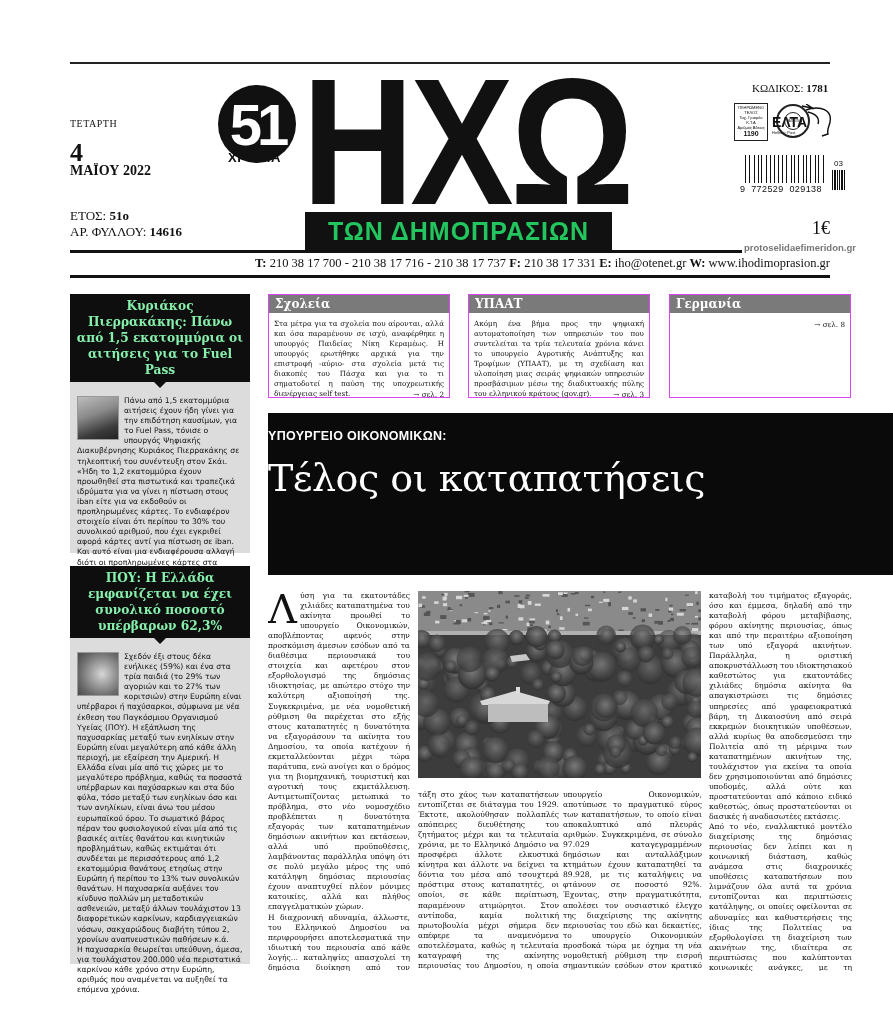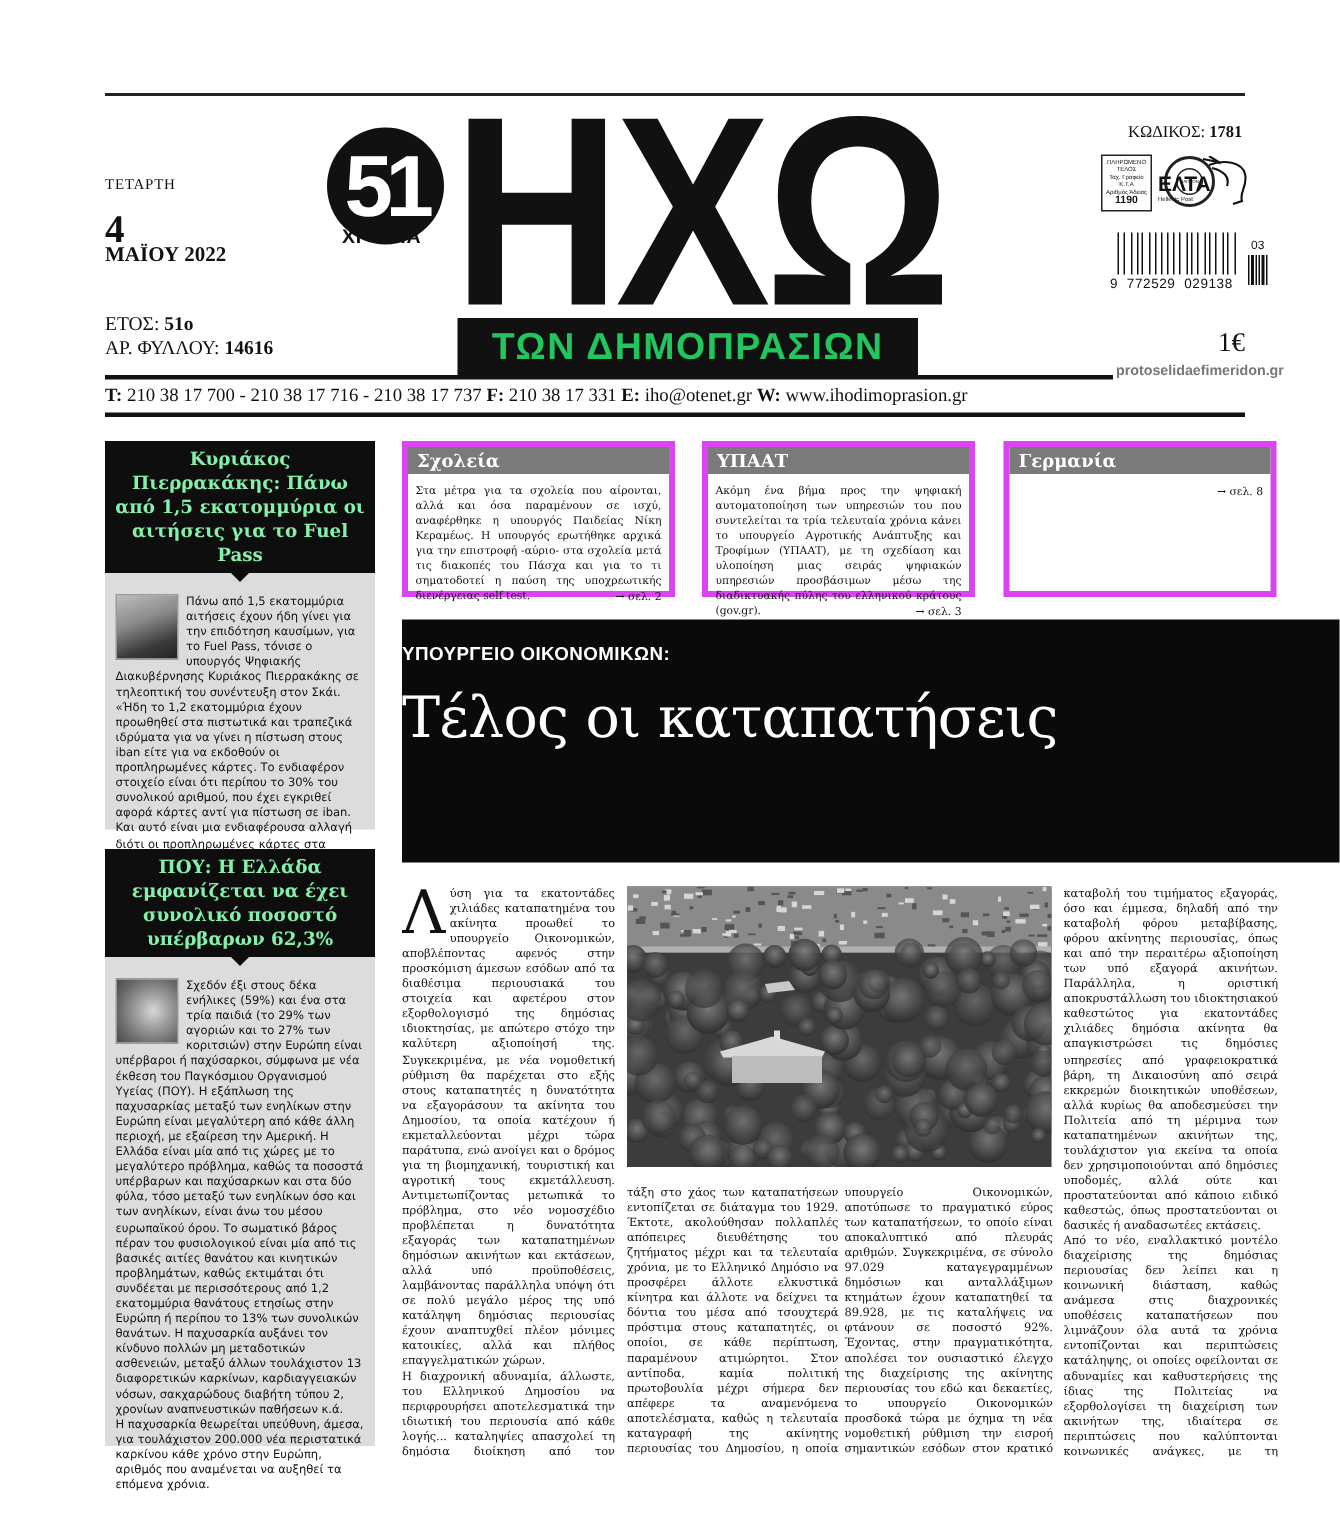--- a/index.html
+++ b/index.html
@@ -40,35 +40,35 @@
   .barcode span { display: block; background: #111; }
   .barcode-digits { left: 740px; top: 184px; font-family: "Liberation Sans", sans-serif; font-size: 9px; letter-spacing: 0.4px; white-space: pre; }
   .barcode-addon { left: 832px; top: 170px; width: 14px; height: 20px; display: flex; gap: 1px; }
   .barcode-addon span { display: block; background: #111; }
   .barcode-addon-num { left: 834px; top: 159px; font-family: "Liberation Sans", sans-serif; font-size: 8px; }
 
   .price { left: 812px; top: 218px; font-family: "Liberation Serif", serif; font-size: 18px; }
   .watermark { left: 744px; top: 242px; font-family: "Liberation Sans", sans-serif; font-weight: bold; font-size: 9.5px; color: #777; }
 
   .mast-rule-1 { left: 70px; top: 250px; width: 672px; height: 3px; background: #111; }
-  .contact-line { left: 70px; top: 256px; width: 760px; text-align: left; font-family: "Liberation Serif", serif; font-size: 12.5px; }
+  .contact-line { left: 70px; top: 256px; width: 760px; text-align: right; font-family: "Liberation Serif", serif; font-size: 12.5px; }
   .contact-line b { font-weight: bold; }
   .mast-rule-2 { left: 70px; top: 275px; width: 760px; height: 3px; background: #111; }
 
   
   .side-box { left: 70px; width: 180px; background: #dcdcdc; }
   .side-head { background: #0e0e0e; color: #86efac; text-align: center; font-family: "DejaVu Serif", serif; font-weight: bold; font-size: 12.2px; line-height: 16px; padding: 4px 6px; position: relative; }
   .side-head::after { content: ""; position: absolute; left: 50%; bottom: -6px; margin-left: -6px; border-left: 6px solid transparent; border-right: 6px solid transparent; border-top: 6px solid #0e0e0e; }
   .side-body { padding: 14px 7px 8px 7px; font-family: "DejaVu Sans", sans-serif; font-size: 7.7px; line-height: 10.1px; color: #111; }
   .side-photo { float: left; width: 42px; height: 44px; margin: 0 5px 2px 0; background: linear-gradient(160deg, #bdbdbd 0%, #8a8a8a 40%, #3b3b3b 75%, #222 100%); border: 1px solid #999; }
   .side-photo.ph2 { background: radial-gradient(circle at 60% 50%, #d7d7d7 0%, #9f9f9f 35%, #6b6b6b 70%, #4a4a4a 100%); }
   .side-body p { text-align: left; }
 
   
-  .brief { top: 294px; width: 182px; height: 104px; border: 4px solid #d946ef; background: #fff; }
+  .brief { top: 294px; width: 182px; height: 104px; border: 1px solid #d946ef; background: #fff; }
   .brief-head { height: 18px; background: #7a7a7a; color: #fff; font-family: "DejaVu Serif", serif; font-weight: bold; font-size: 12px; line-height: 18px; padding-left: 6px; }
   .brief-body { padding: 6px 5px 0 5px; font-family: "DejaVu Serif", serif; font-size: 7.2px; line-height: 10px; text-align: justify; color: #111; }
   .brief-ref { font-size: 7.2px; float: right; margin-top: 1px; }
 
   
   .main-head { left: 268px; top: 413px; width: 677px; height: 162px; background: #0a0a0a; color: #fff; text-align: left; }
   .kicker { margin-top: 16px; font-family: "Liberation Sans", sans-serif; font-weight: bold; font-size: 12.5px; letter-spacing: 0.3px; }
   .headline { margin-top: 10px; font-family: "DejaVu Serif", serif; font-size: 38px; line-height: 50px; letter-spacing: -0.5px; }
 
   

